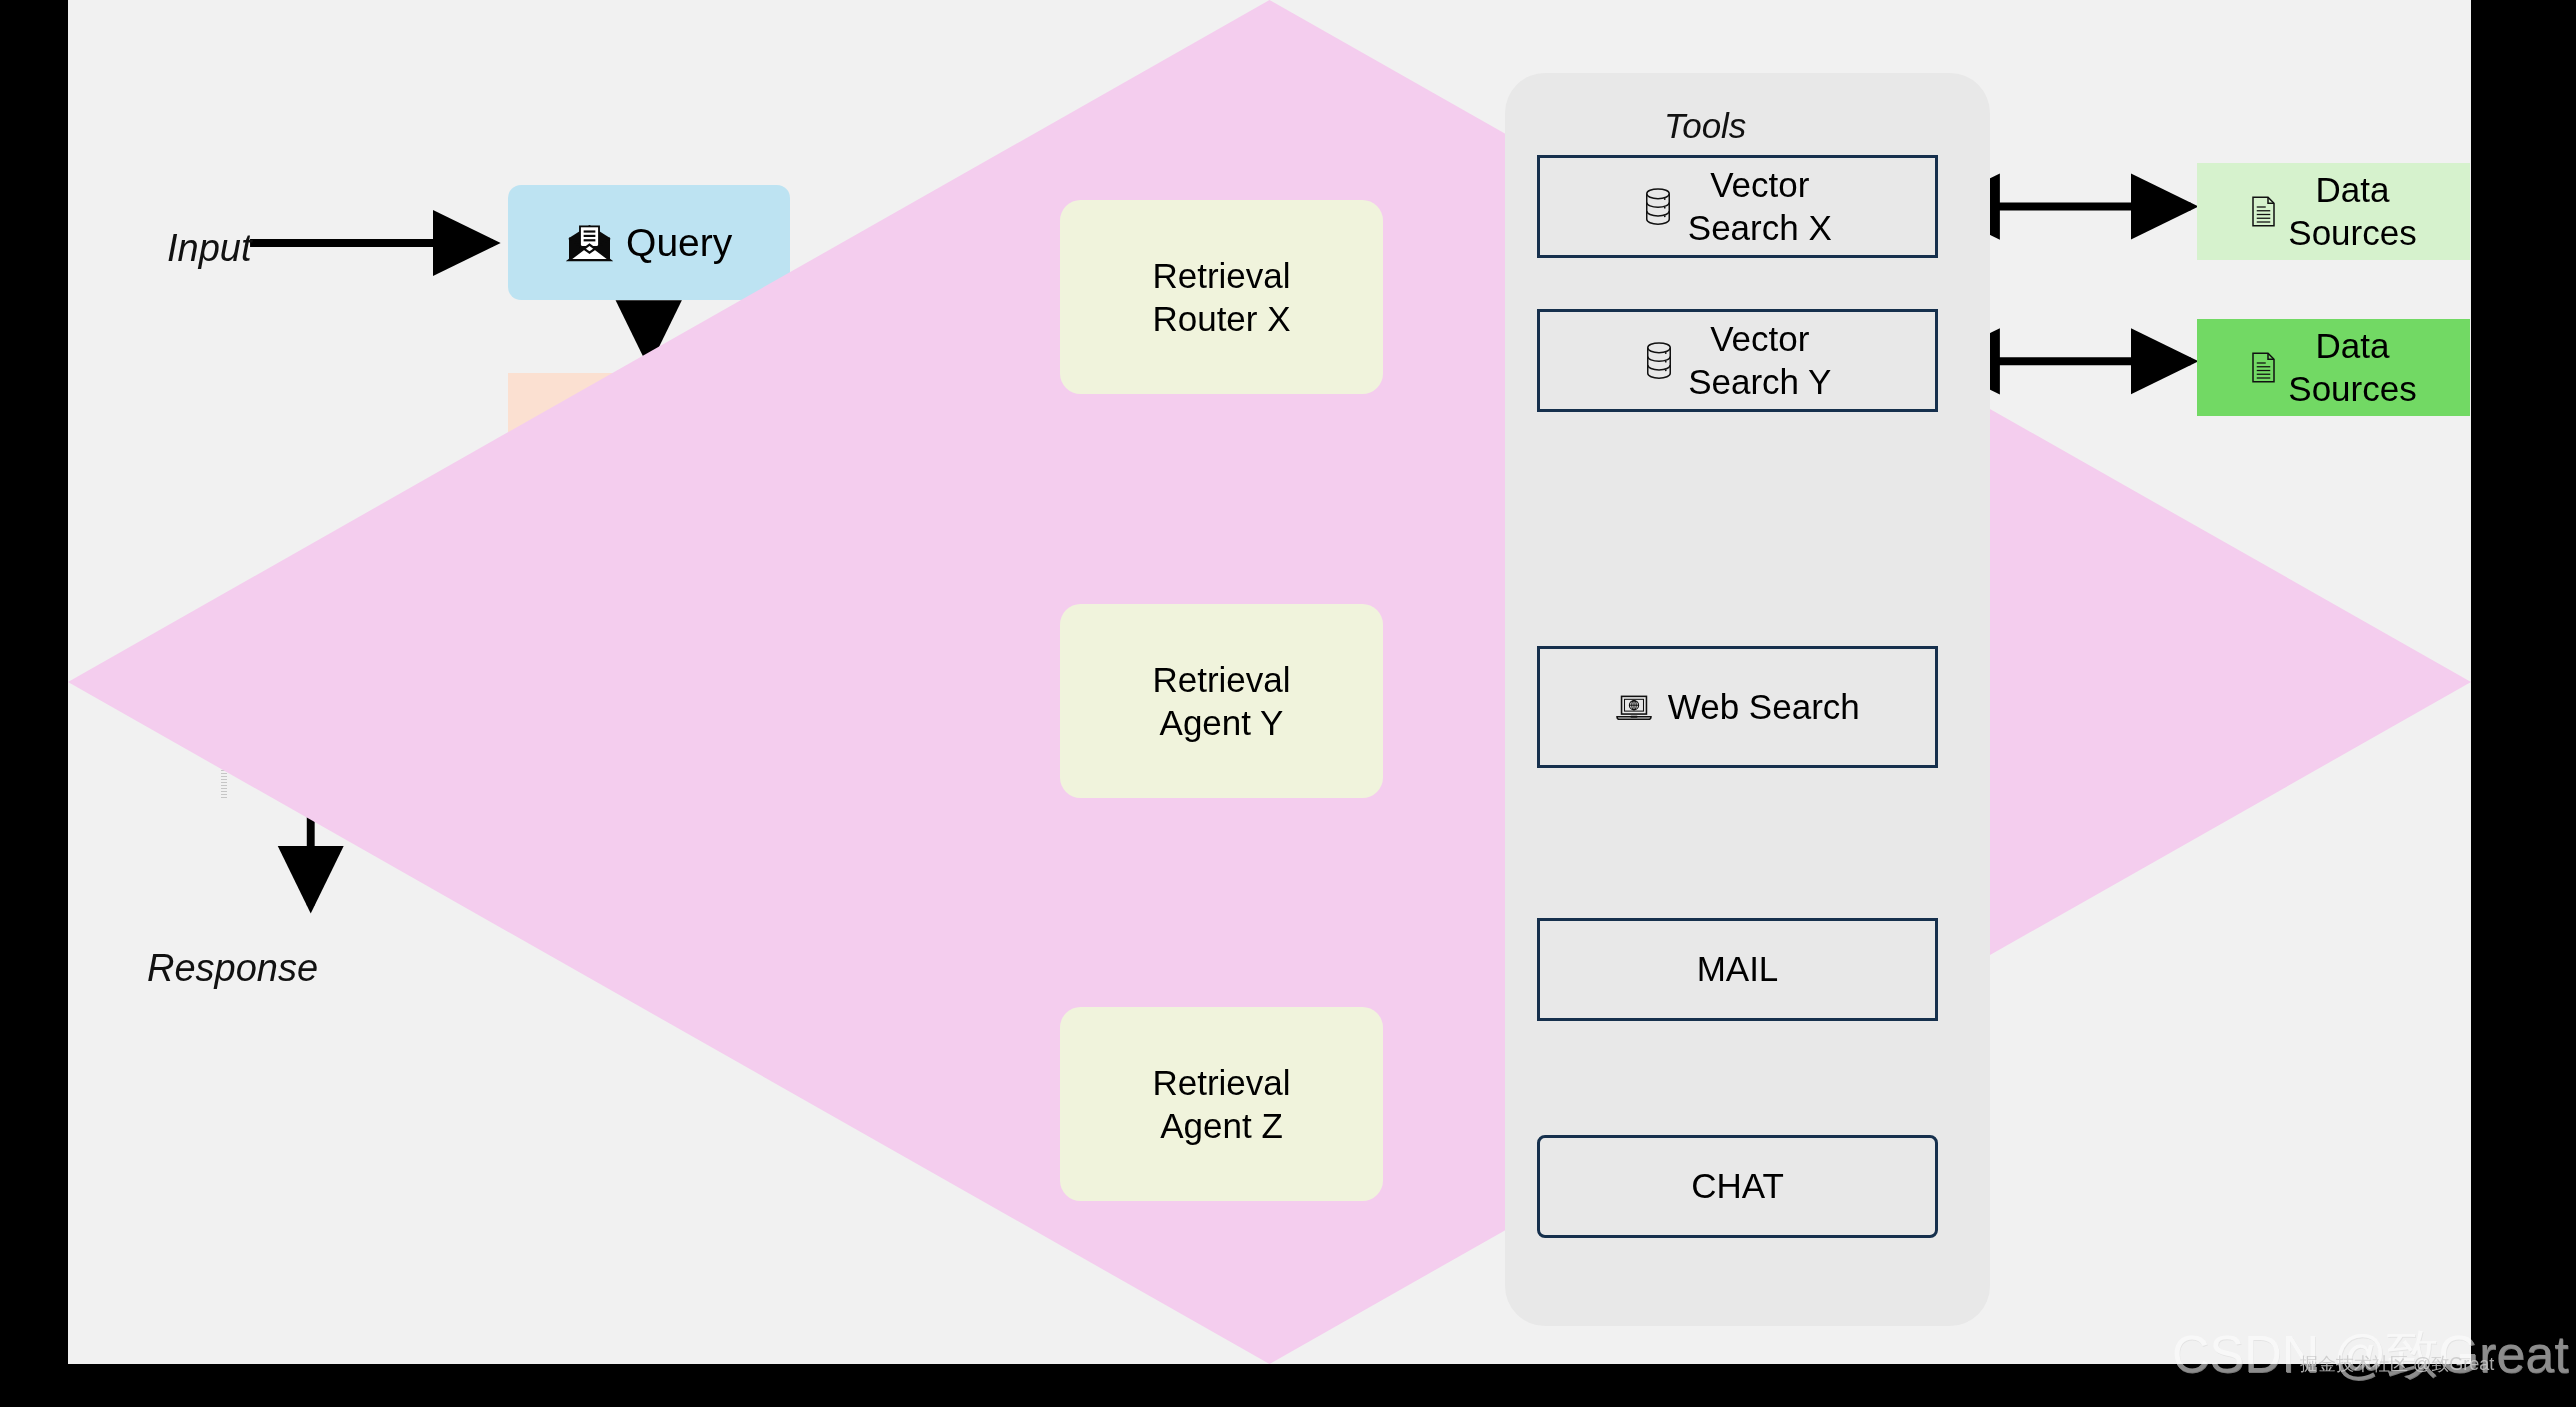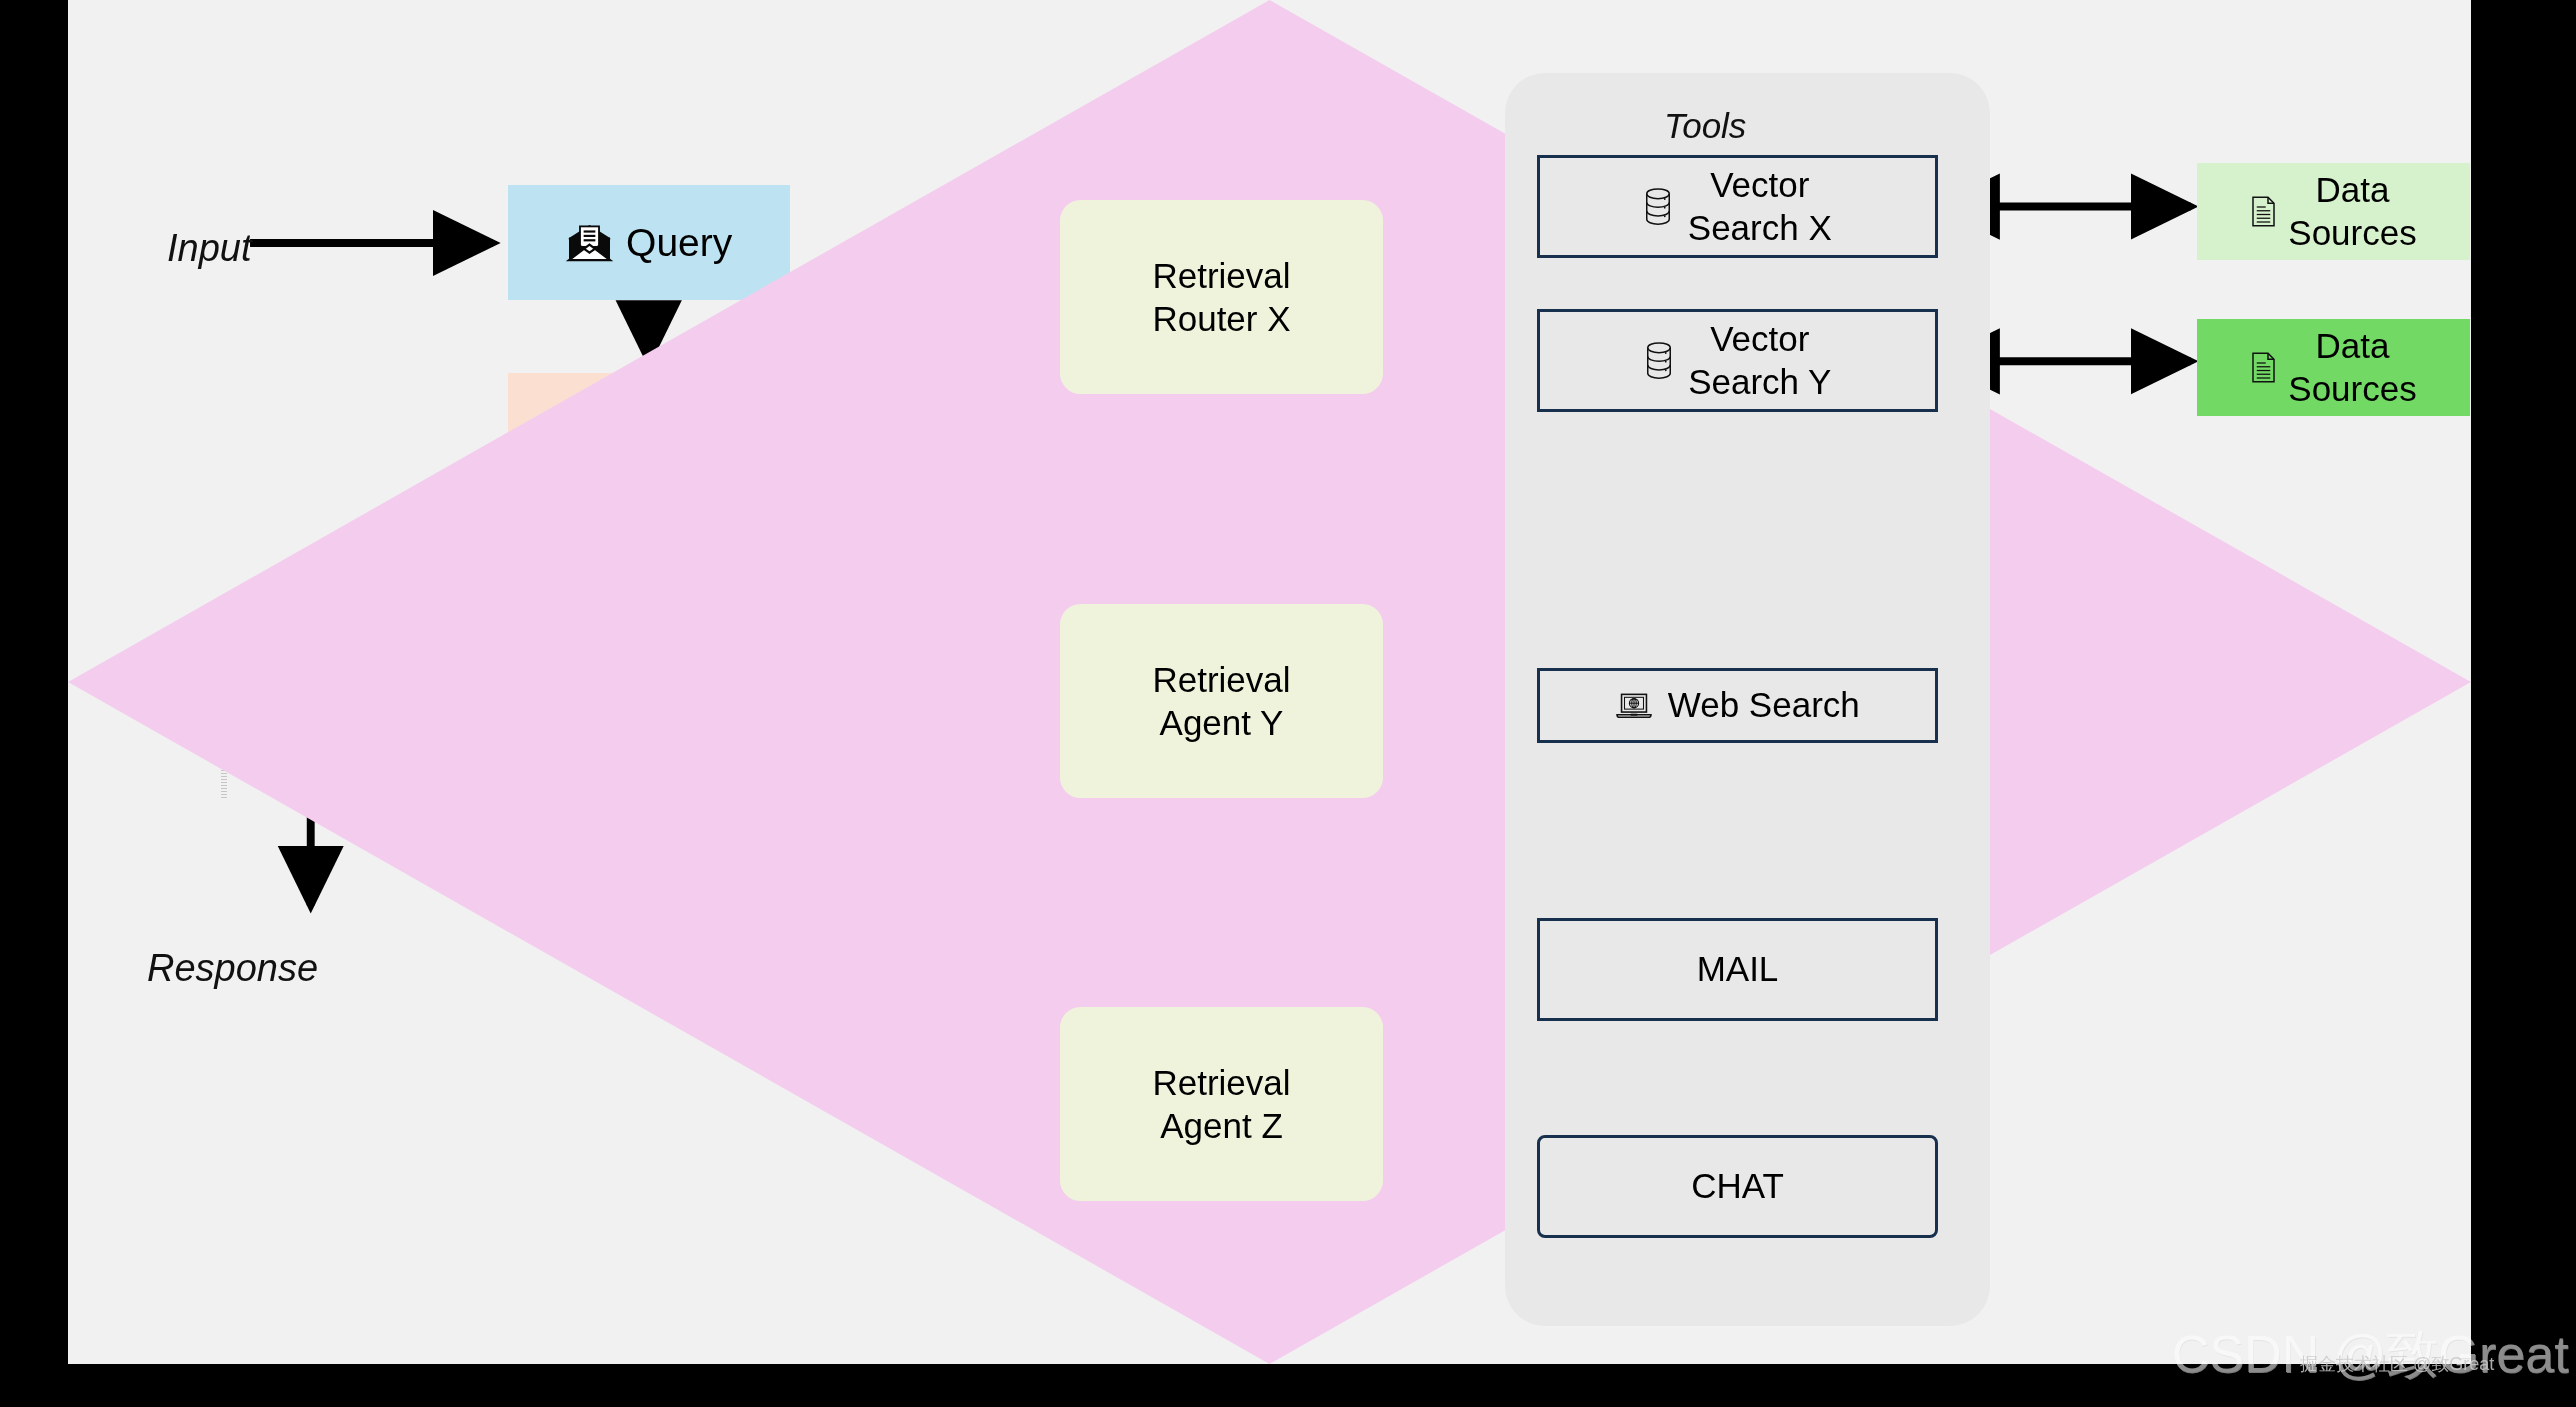--- a/index.html
+++ b/index.html
@@ -4,21 +4,21 @@
 <title>Agentic RAG Retrieval Router Diagram</title>
 <style>
   html,body{margin:0;padding:0;background:#000;}
   body{font-family:"Liberation Sans", sans-serif;}
   #stage{position:relative;width:2576px;height:1407px;background:#000;overflow:hidden;}
   #canvas{position:absolute;left:68px;top:0;width:2403px;height:1364px;background:#f1f1f1;overflow:hidden;}
   .node{position:absolute;box-sizing:border-box;display:flex;align-items:center;justify-content:center;text-align:center;color:#000;}
   .plain-label{position:absolute;color:#111;white-space:nowrap;font-style:italic;}
 
   
-  #query-box{left:440px;top:185px;width:282px;height:115px;background:#bde3f2;font-size:39px;gap:13.4px;}
+  #query-box{left:440px;top:185px;width:282px;height:115px;background:#bde3f2;font-size:39px;gap:13.4px;border-radius:13px;}
   
   #prompt-box{left:440px;top:373px;width:282px;height:94px;background:#fbe0d1;font-size:35px;}
   
   #router-diamond{left:350px;top:521px;width:425px;height:261px;}
   #router-diamond .dshape{position:absolute;inset:0;background:#f4cdee;
      clip-path:polygon(50% 0%,100% 50%,50% 100%,0% 50%);}
   #router-diamond .dtext{position:absolute;inset:0;display:flex;flex-direction:column;
      align-items:center;justify-content:center;font-size:34px;line-height:1.24;}
 
   
@@ -30,21 +30,21 @@
 
   
   #tools-panel{position:absolute;left:1437px;top:73px;width:485px;height:1253px;
      background:#e8e8e8;border-radius:40px;}
   #tools-title{left:1596px;top:106px;font-size:35px;}
 
   .tool{border:3.6px solid #16304d;background:#e8e8e8;font-size:35px;line-height:1.22;
      width:401px;left:1469px;gap:14.6px;}
   #tool-vx{top:155px;height:103px;}
   #tool-vy{top:309px;height:103px;}
-  #tool-web{top:668px;height:75px;}
+  #tool-web{top:646px;height:122px;}
   #tool-mail{top:918px;height:103px;}
   #tool-chat{top:1135px;height:103px;border-radius:8px;}
   .tool .tlabel{display:flex;flex-direction:column;align-items:center;}
 
   
   .ds{width:273px;height:97px;left:2129px;font-size:35px;line-height:1.22;gap:11px;}
   #ds-1{top:163px;background:#d6f2cd;}
   #ds-2{top:319px;background:#72d964;}
   .ds .dslabel{display:flex;flex-direction:column;align-items:center;}
 

